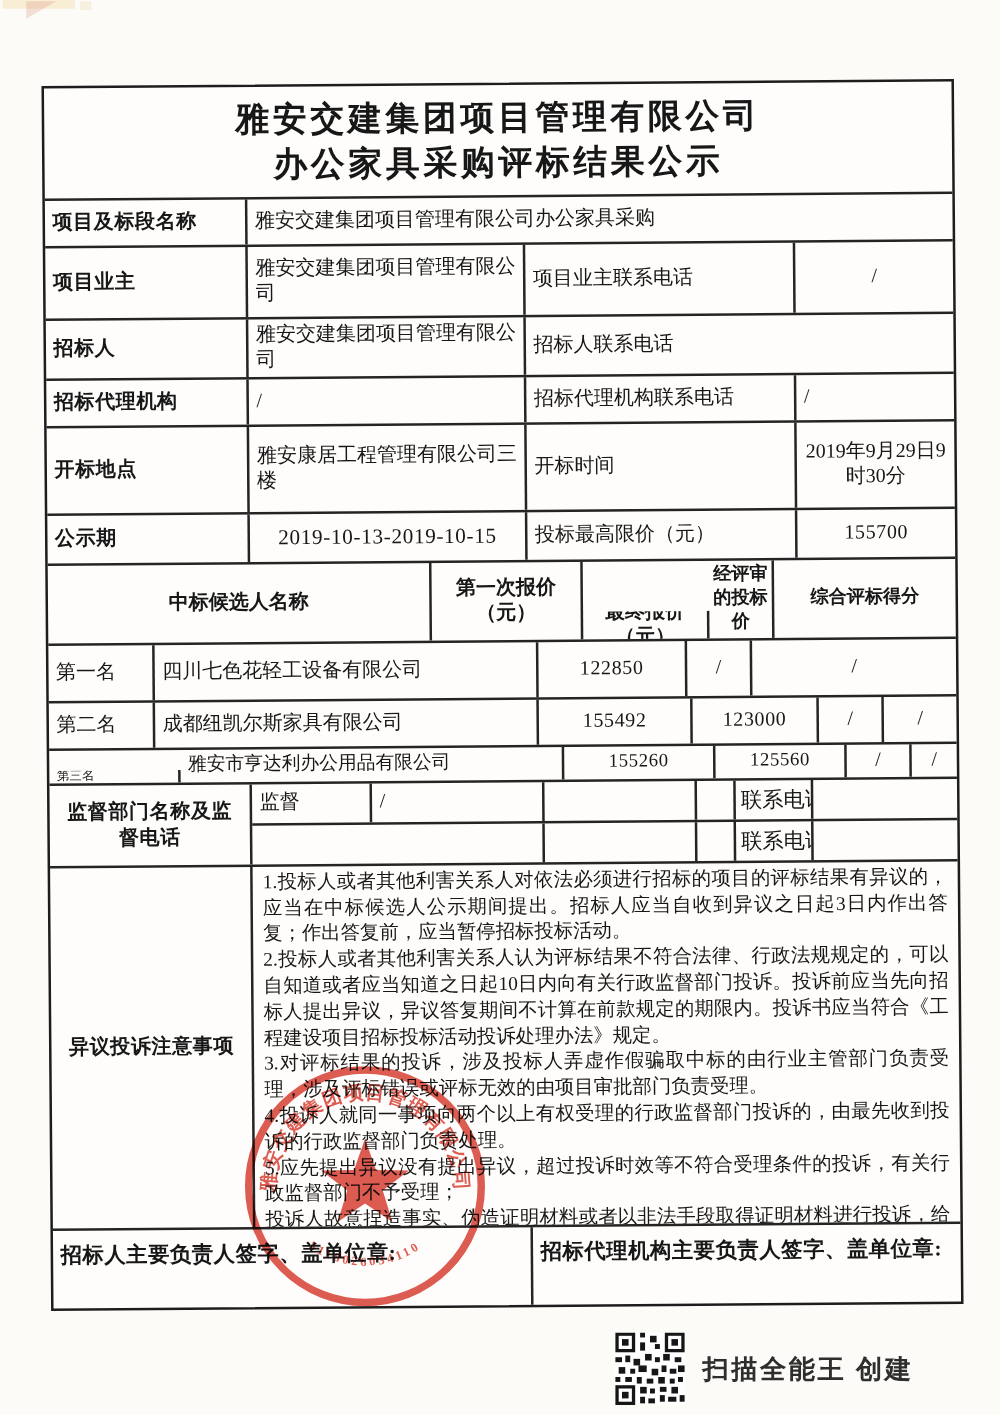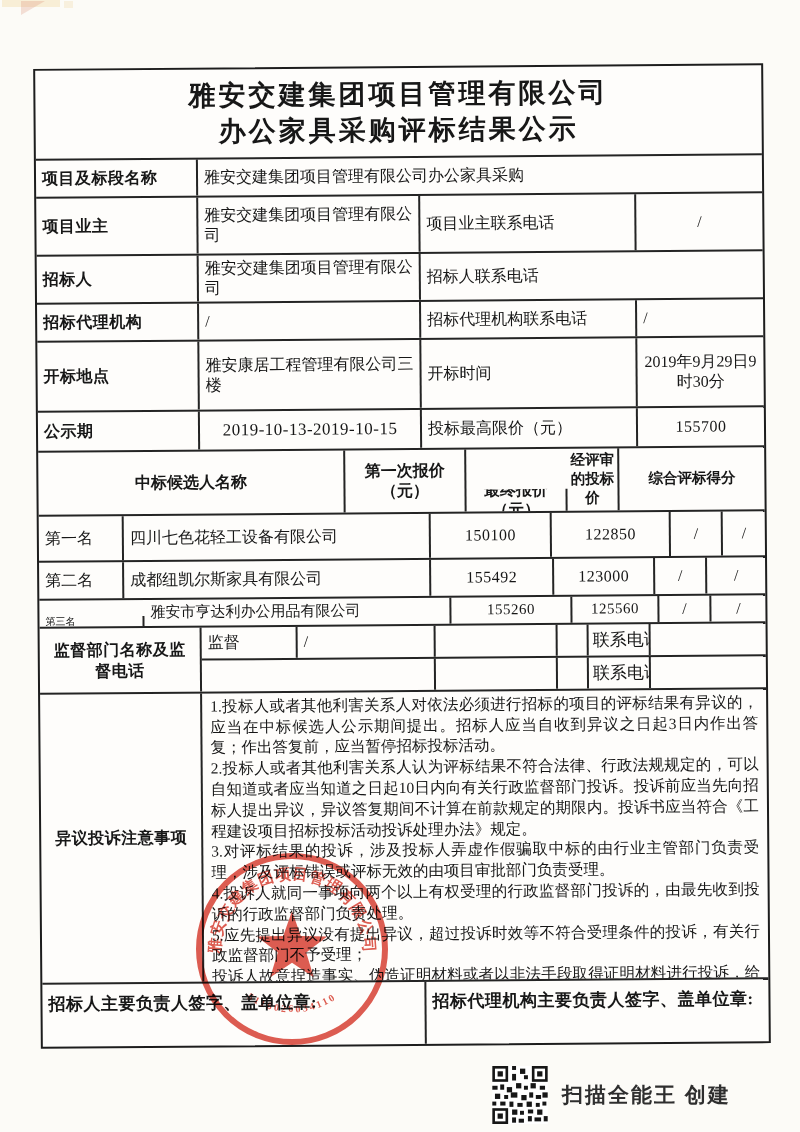--- a/index.html
+++ b/index.html
@@ -111,40 +111,39 @@
       <div class="cell ctr hd" style="width:307px;">中标候选人名称</div>
       <div class="cell ctr hd" style="width:121px;">第一次报价（元）</div>
       <div class="cell ctr hd" style="width:101px;margin-top:40px;">最终报价（元）</div>
       <div class="cell ctr hd" style="width:52px;font-size:14.5px;line-height:19px;padding:2px 2px;">经评审的投标价</div>
       <div class="cell ctr hd" style="flex:1;font-size:14.5px;line-height:19px;padding:2px 2px;">综合评标得分</div>
     </div>
 
     <div class="row" style="height:46px;">
       <div class="cell" style="width:85px;">第一名</div>
       <div class="cell" style="width:307px;">四川七色花轻工设备有限公司</div>
-      <div class="cell ctr num" style="width:121px;">150100</div>
       <div class="cell ctr num" style="width:119px;">122850</div>
       <div class="cell ctr" style="width:52px;">/</div>
       <div class="cell ctr" style="flex:1;">/</div>
     </div>
 
     <div class="row" style="height:38px;">
       <div class="cell" style="width:85px;">第二名</div>
       <div class="cell" style="width:307px;">成都纽凯尔斯家具有限公司</div>
       <div class="cell ctr num" style="width:123px;">155492</div>
       <div class="cell ctr num" style="width:101px;">123000</div>
       <div class="cell ctr" style="width:52px;">/</div>
       <div class="cell ctr" style="flex:1;">/</div>
     </div>
 
     <div class="row" style="height:28px;">
       <div class="cell" style="width:105px;font-size:10px;margin-top:16px;">第三名</div>
       <div class="cell" style="width:307px;font-size:15px;">雅安市亨达利办公用品有限公司</div>
       <div class="cell ctr num" style="width:121px;font-size:15px;">155260</div>
-      <div class="cell ctr num" style="width:87px;font-size:15px;">125560</div>
+      <div class="cell ctr num" style="width:105px;font-size:15px;">125560</div>
       <div class="cell ctr" style="width:52px;">/</div>
       <div class="cell ctr" style="flex:1;">/</div>
     </div>
 
     <div class="row" style="height:66px;">
       <div class="cell lab ctr" style="width:162px;line-height:21px;">监督部门名称及监督电话</div>
       <div style="flex:1;display:flex;flex-direction:column;">
         <div style="display:flex;flex:1;border-bottom:2px solid #242424;">
           <div class="cell" style="width:96px;border-bottom:none;">监督</div>
           <div class="cell" style="width:138px;border-bottom:none;">/</div>

